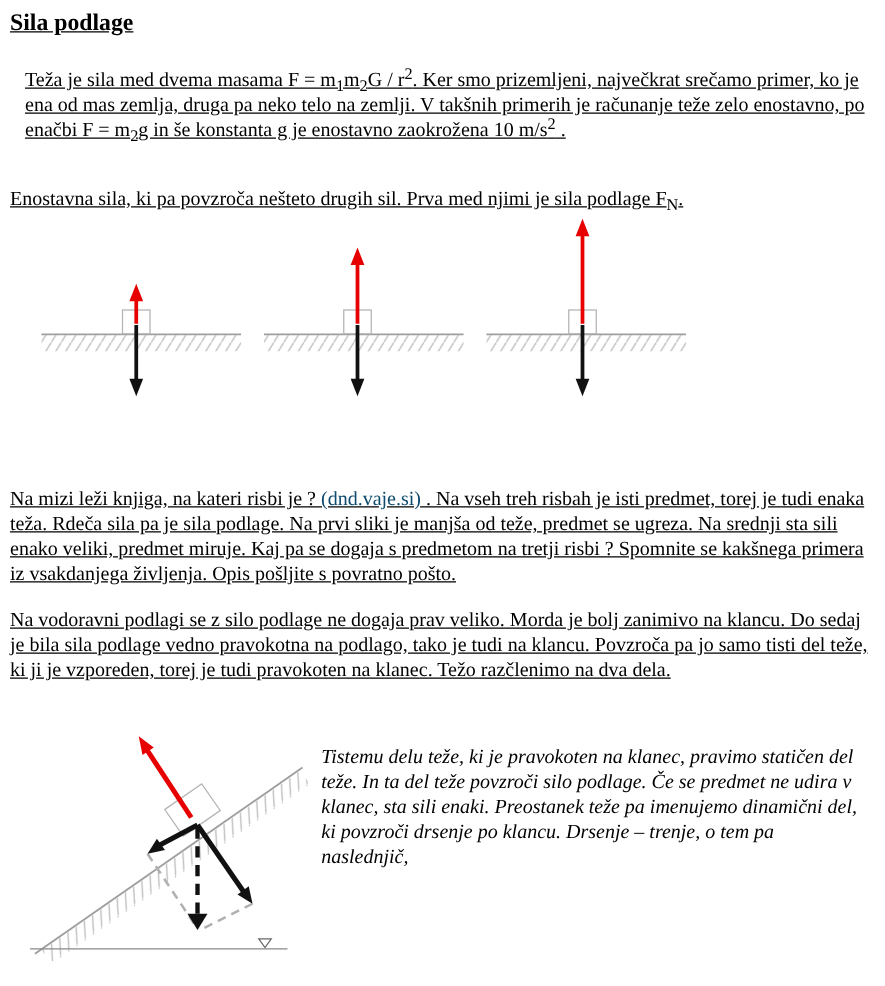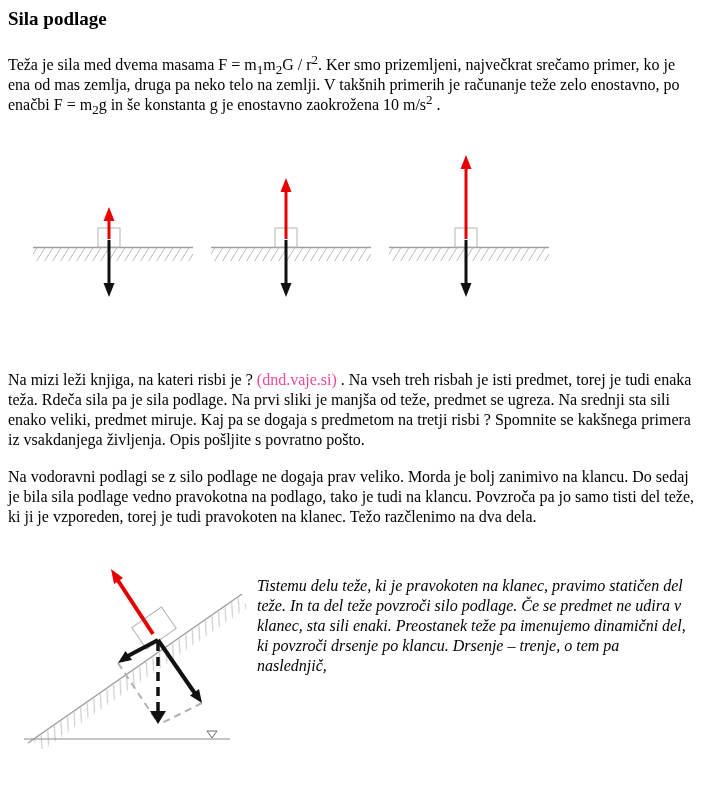--- a/index.html
+++ b/index.html
@@ -6,28 +6,28 @@
   body {
     width:708px; height:789px; overflow:hidden;
     font-family:"Liberation Serif", serif;
     font-size:16px; line-height:20px; color:#000;
   }
   .page { padding:8px; }
   .title {
     font-size:19px; line-height:22px; font-weight:bold;
     margin:0 0 25px 0;
   }
-  p { margin:0; }
-  .p-intro   { margin:0 0 35px 0; }
+  p { margin:0;text-decoration:underline; }
+  .p-intro   { margin:0 0 35px 12px; }
   .p-normal  { margin:0; }
   .p-question{ margin:70px 0 0 0; }
   .p-incline { margin:17px 0 13px 0; }
   sub.sb { font-size:13px; line-height:0; vertical-align:-4px; }
   sup.sp { font-size:13px; line-height:0; vertical-align:6px; }
-  .link-gray { color:#ec4899;margin-top:48px; }
+  .link-gray { color:#0c4a6e;margin-top:48px; }
   .figure-row {
     display:flex; gap:18px; margin-left:25px; height:150px;
   }
   .figure-row svg { display:block; }
   .bottom-row { display:flex; margin-top:23px;font-style:italic; }
   .bottom-row svg { display:block; flex:none; margin-left:12px; }
   .bottom-text { flex:1; padding:26px 8px 0 2px; }
   .defs-holder { position:absolute; width:0; height:0; }
 </style>
 </head>
@@ -40,20 +40,21 @@
     </pattern>
   </defs>
 </svg>
 
 <div class="page">
 
   <p class="title">Sila podlage</p>
 
   <p class="p-intro"><span>Teža je sila med dvema masama F = m</span><sub class="sb">1</sub><span>m</span><sub class="sb">2</sub><span>G / r</span><sup class="sp">2</sup><span>. Ker smo prizemljeni, največkrat srečamo primer, ko je ena od mas zemlja, druga pa neko telo na zemlji. V takšnih primerih je računanje teže zelo enostavno, po enačbi F = m</span><sub class="sb">2</sub><span>g in še konstanta g je enostavno zaokrožena 10 m/s</span><sup class="sp">2</sup><span> .</span></p>
 
+  <p class="p-normal"><span>Enostavna sila, ki pa povzroča nešteto drugih sil. Prva med njimi je sila podlage F</span><sub class="sb">N</sub><span>.</span></p>
 
   <div class="figure-row">
 
     <svg width="160" height="150" viewBox="0 0 160 150">
       <line x1="0" y1="97.5" x2="160" y2="97.5" stroke="#9e9e9e" stroke-width="1.5"></line>
       <rect x="0" y="98" width="160" height="13" fill="url(#hatch)"></rect>
       <rect x="65" y="78" width="22" height="19" fill="#ffffff" stroke="#b3b3b3"></rect>
       <line x1="76" y1="90" x2="76" y2="134" stroke="#111111" stroke-width="3"></line>
       <polygon points="76,147 70.5,133 81.5,133" fill="#111111"></polygon>
       <line x1="76" y1="89" x2="76" y2="70" stroke="#e60000" stroke-width="3"></line>

